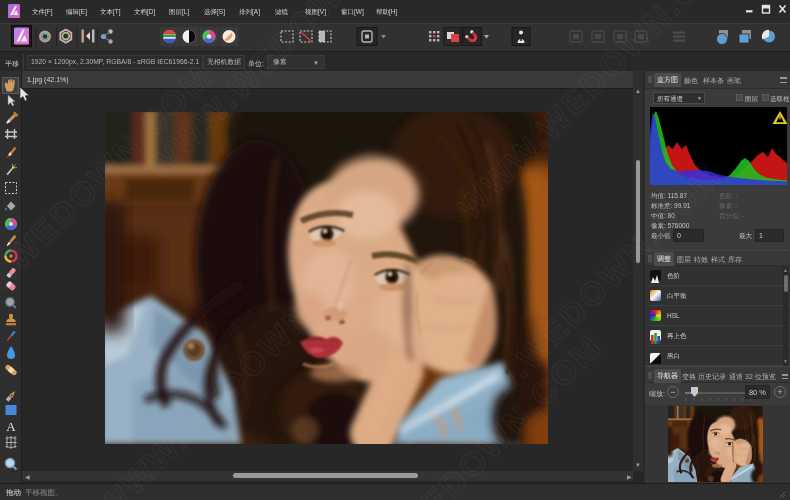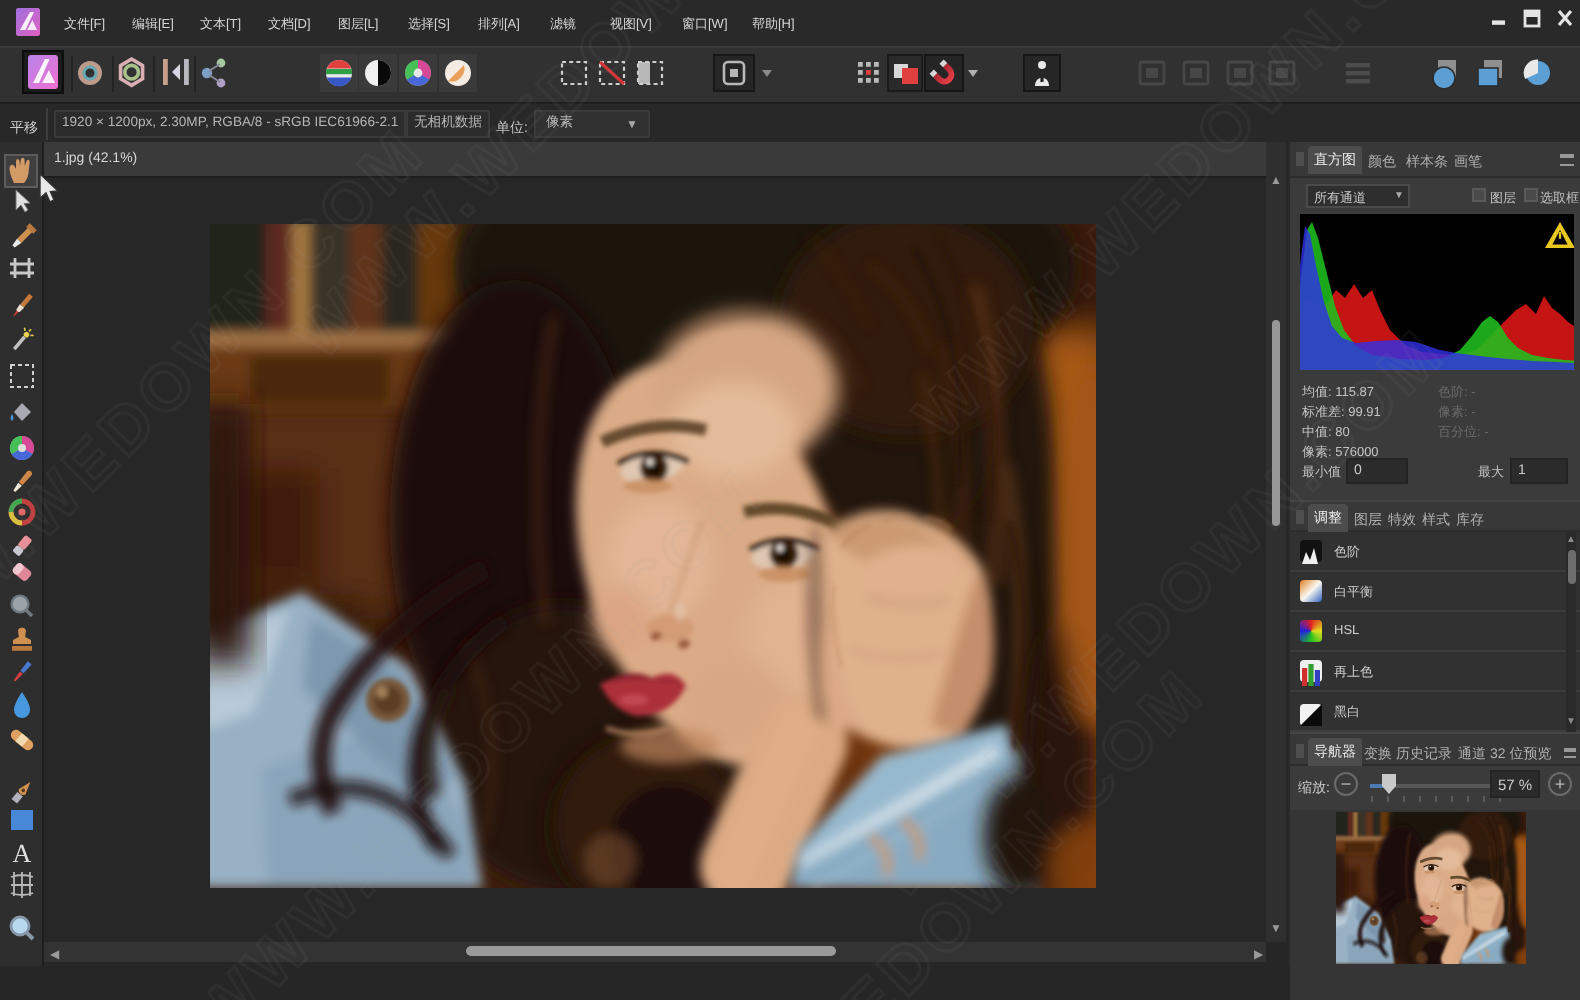--- a/index.html
+++ b/index.html
@@ -648,21 +648,21 @@
             <line x1="9" y1="0" x2="9" y2="3"></line>
             <line x1="17" y1="0" x2="17" y2="3"></line>
             <line x1="25" y1="0" x2="25" y2="3"></line>
             <line x1="33" y1="0" x2="33" y2="3"></line>
             <line x1="41" y1="0" x2="41" y2="3"></line>
             <line x1="49" y1="0" x2="49" y2="3"></line>
             <line x1="57" y1="0" x2="57" y2="3"></line>
             <line x1="65" y1="0" x2="65" y2="3"></line>
           </g>
         </svg>
-      <div class="inbox" style="left:100px;top:2px;width:25px;height:14px;text-align:center;padding-left:0;font-size:7.5px;line-height:13px">57 %</div>
+      <div class="inbox" style="left:100px;top:2px;width:25px;height:14px;text-align:center;padding-left:0;font-size:7.5px;line-height:13px">80 %</div>
       <span class="abs" style="left:129px;top:3px;width:12px;height:12px;border:1px solid #6a6a6a;border-radius:50%;color:#bbb;font-size:9px;line-height:11px;text-align:center">+</span>
     </div>
 
     <div class="abs" style="left:0;top:334px;width:146px;height:149px;background:#353535">
       <svg class="abs" style="left:23px;top:1px" width="95" height="76" viewBox="0 0 443 332" preserveAspectRatio="none">
         <use href="#pic"></use>
       </svg>
     </div>
   </div>
 
@@ -673,13 +673,20 @@
     <div class="wm" style="left:430px;top:430px">WWW.WEDOWN.COM</div>
     <div class="wm" style="left:140px;top:160px">WWW.WEDOWN.COM</div>
     <div class="wm" style="left:450px;top:200px">WWW.WEDOWN.COM</div>
     <div class="wm" style="left:620px;top:680px">WWW.WEDOWN.COM</div>
   </div>
 
   <svg class="abs" style="left:19px;top:87px;z-index:60" width="12" height="16" viewBox="0 0 12 16">
     <path d="M1 0 L1 12 L4 9.5 L6 14 L8 13 L6.2 8.8 L10 8.5 Z" fill="#e8e8e8" stroke="#333" stroke-width="0.7"></path>
   </svg>
 
+  <div id="statusbar" class="abs">
+    <span class="abs" style="left:6px;top:4px;font-size:7.5px;color:#e0e0e0">拖动</span>
+    <span class="abs" style="left:25px;top:4px;font-size:7.5px;color:#909090">平移视图。</span>
+    <svg class="abs" style="left:778px;top:7px" width="8" height="8">
+      <path d="M7 1 L1 7 M7 4 L4 7" stroke="#5a5a5a" stroke-width="1" fill="none"></path>
+    </svg>
+  </div>
 </div>
 
 </body></html>

